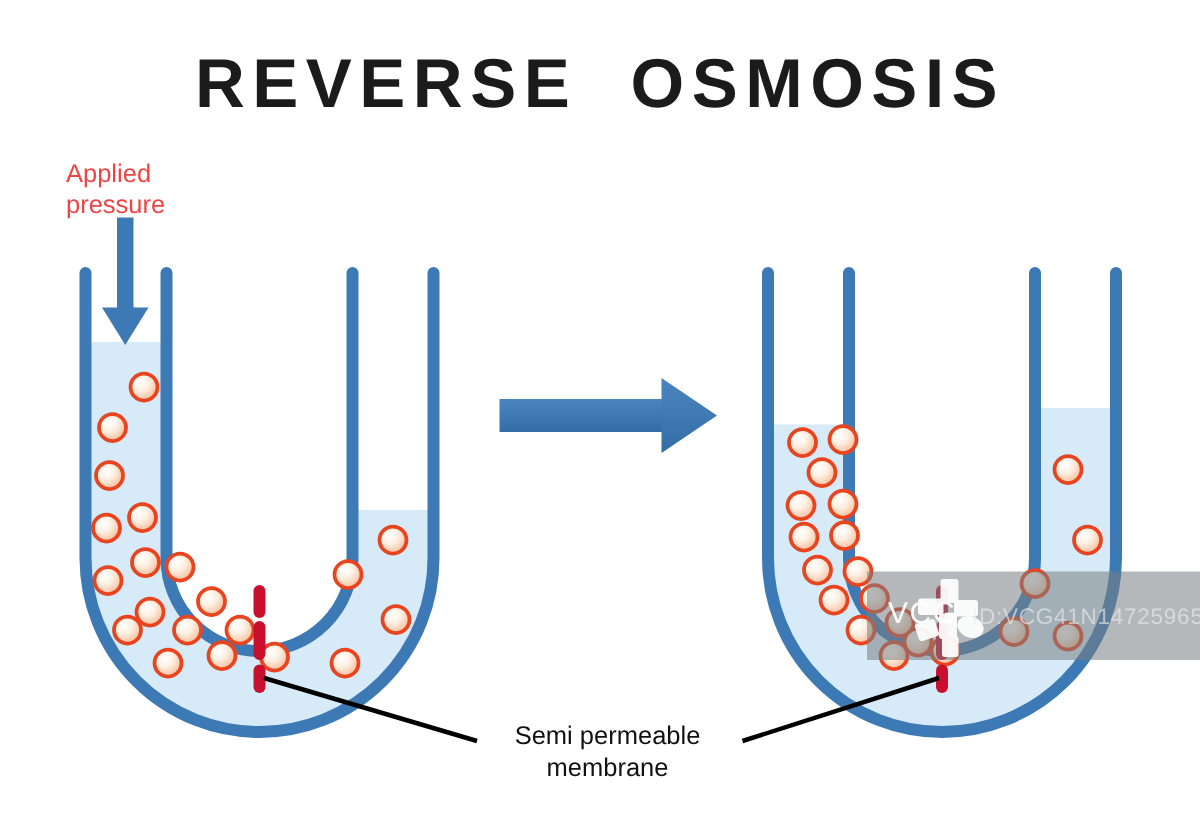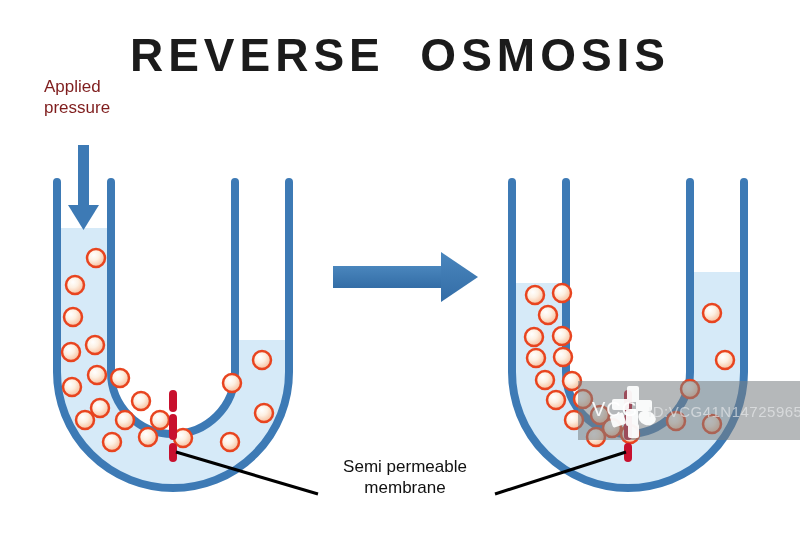--- a/index.html
+++ b/index.html
@@ -24,32 +24,32 @@
     font-family: Liberation Sans, sans-serif;
     font-size: 46px;
     font-weight: bold;
     letter-spacing: 5px;
     color: #1b1b1b;
     white-space: pre;
   }
   #applied-pressure-label {
     position: absolute;
     left: 44px;
-    top: 76px;
+    top: 105px;
     width: 130px;
     font-size: 17px;
     line-height: 21px;
-    color: #7f1d1d;
+    color: #ef4444;
     text-align: left;
     white-space: pre-line;
   }
   #membrane-label {
     position: absolute;
     left: 300px;
-    top: 456px;
+    top: 480px;
     width: 210px;
     font-size: 17px;
     line-height: 21px;
     color: #111111;
     text-align: center;
     white-space: pre-line;
   }
   .svg-layer {
     position: absolute;
     left: 0;

